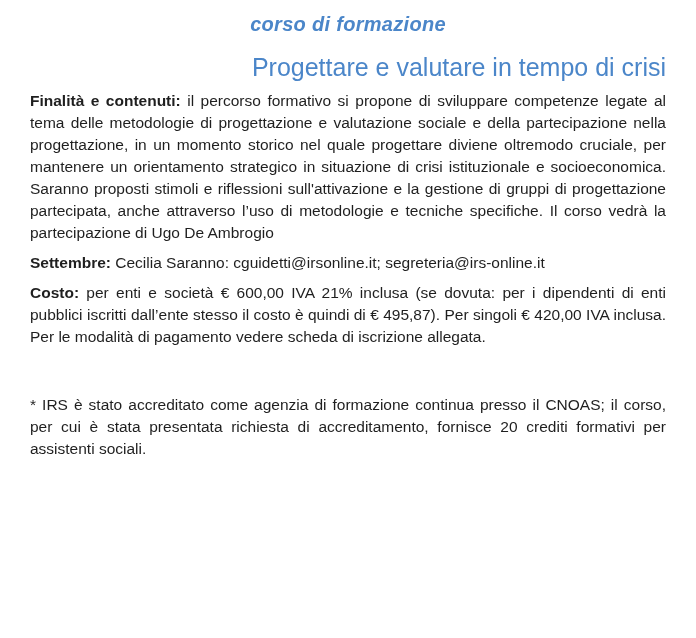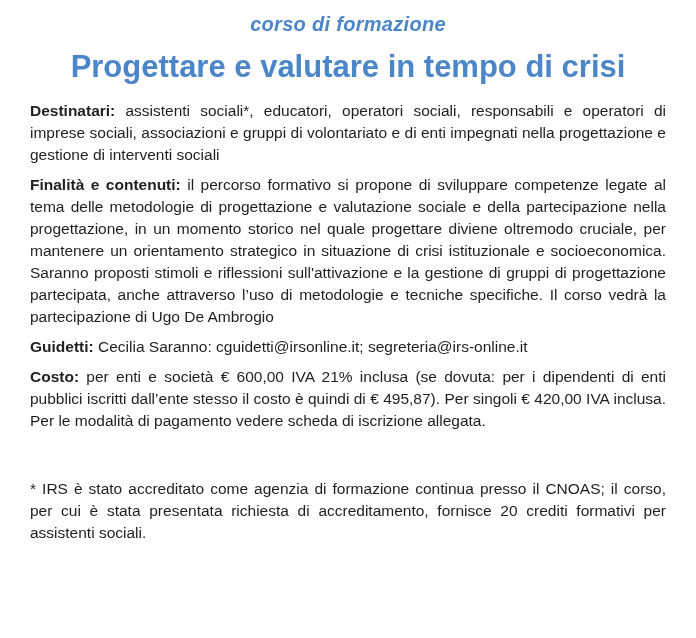--- a/index.html
+++ b/index.html
@@ -30,23 +30,23 @@
     text-align: center;
     font-style: italic;
     font-weight: 600;
     font-size: 20px;
     line-height: 24px;
     color: var(--accent);
     letter-spacing: 0.3px;
   }
   .title {
     margin: 16px 0 0 0;
-    text-align: center;
-    font-weight: 700;
-    font-size: 31px;
+    text-align: right;
+    font-weight: 400;
+    font-size: 25px;
     line-height: 30px;
     color: var(--accent);
   }
   .body-sections p.section {
     margin: 8px 0 0 0;
     font-size: 15.5px;
     line-height: 22px;
     text-align: justify;
     color: var(--text);
   }
@@ -68,25 +68,24 @@
 <body>
 
 <div class="page">
 
   <p class="kicker">corso di formazione</p>
 
   <h1 class="title">Progettare e valutare in tempo di crisi</h1>
 
   <div class="body-sections">
 
-    <p class="section first"><strong class="section-label">Destinatari:</strong><span> assistenti sociali*, educatori, operatori sociali, responsabili e operatori di imprese sociali, associazioni e gruppi di volontariato e di enti impegnati nella progettazione e gestione di interventi sociali</span></p>
 
     <p class="section"><strong class="section-label">Finalità e contenuti:</strong><span> il percorso formativo si propone di sviluppare competenze legate al tema delle metodologie di progettazione e valutazione sociale e della partecipazione nella progettazione, in un momento storico nel quale progettare diviene oltremodo cruciale, per mantenere un orientamento strategico in situazione di crisi istituzionale e socioeconomica. Saranno proposti stimoli e riflessioni sull'attivazione e la gestione di gruppi di progettazione partecipata, anche attraverso l’uso di metodologie e tecniche specifiche. Il corso vedrà la partecipazione di Ugo De Ambrogio</span></p>
 
-    <p class="section"><strong class="section-label">Guidetti:</strong><span> Cecilia Saranno: cguidetti@irsonline.it; segreteria@irs-online.it</span></p>
+    <p class="section"><strong class="section-label">Settembre:</strong><span> Cecilia Saranno: cguidetti@irsonline.it; segreteria@irs-online.it</span></p>
 
 
     <p class="section"><strong class="section-label">Costo:</strong><span> per enti e società € 600,00 IVA 21% inclusa (se dovuta: per i dipendenti di enti pubblici iscritti dall’ente stesso il costo è quindi di € 495,87). Per singoli € 420,00 IVA inclusa. Per le modalità di pagamento vedere scheda di iscrizione allegata.</span></p>
 
   </div>
 
   <p class="footnote">* IRS è stato accreditato come agenzia di formazione continua presso il CNOAS; il corso, per cui è stata presentata richiesta di accreditamento, fornisce 20 crediti formativi per assistenti sociali.</p>
 
 </div>
 

